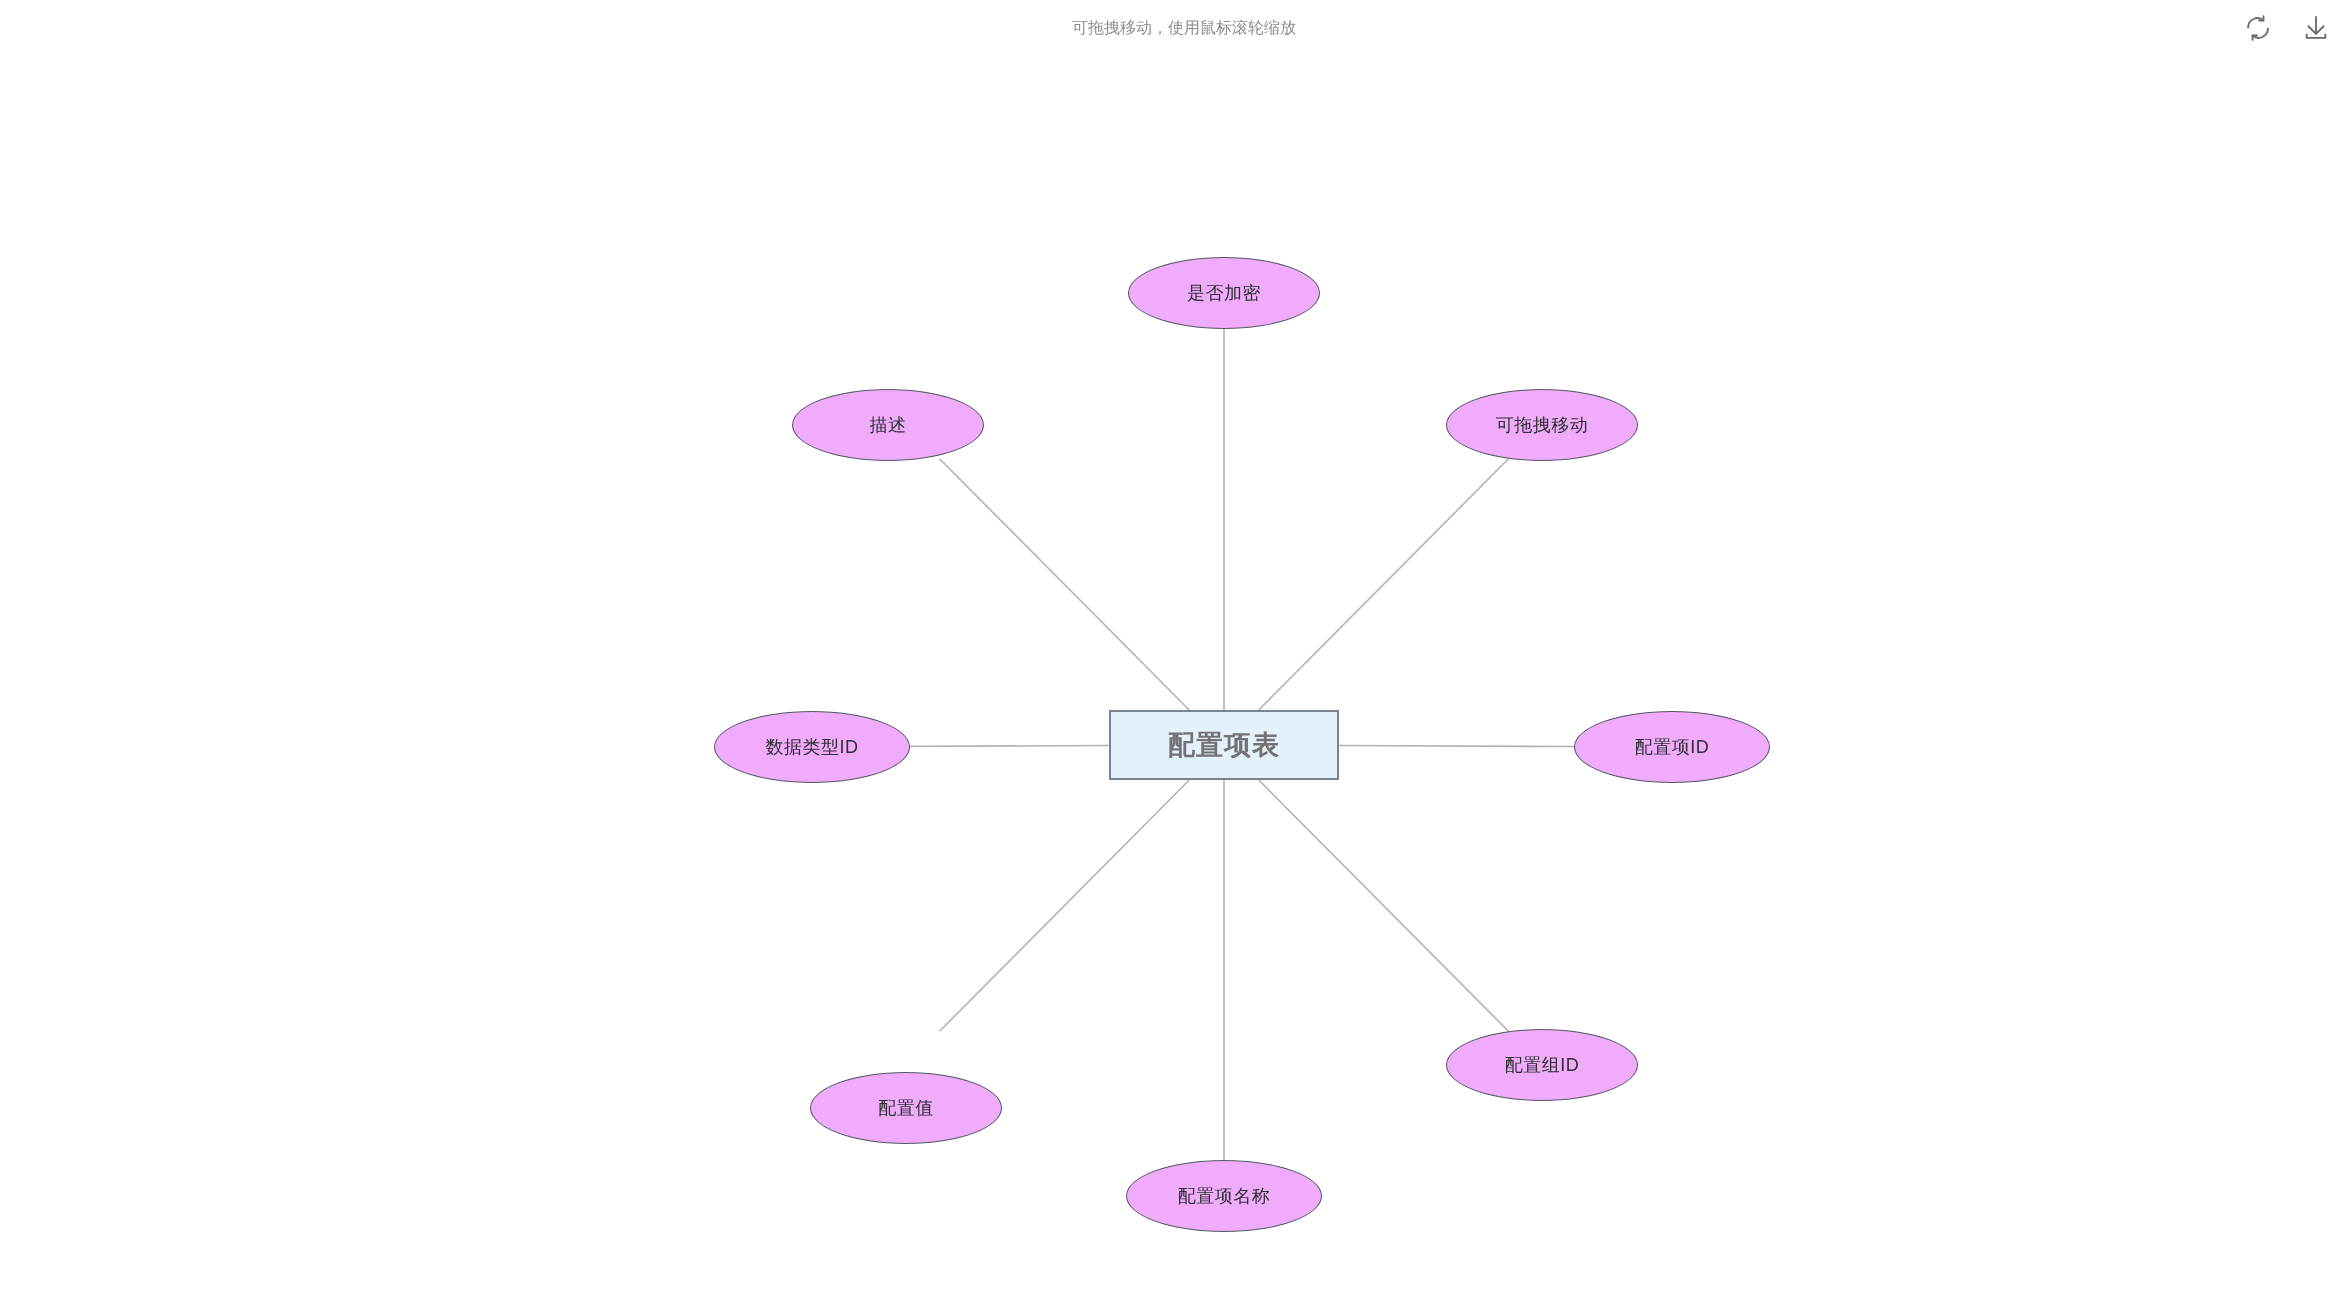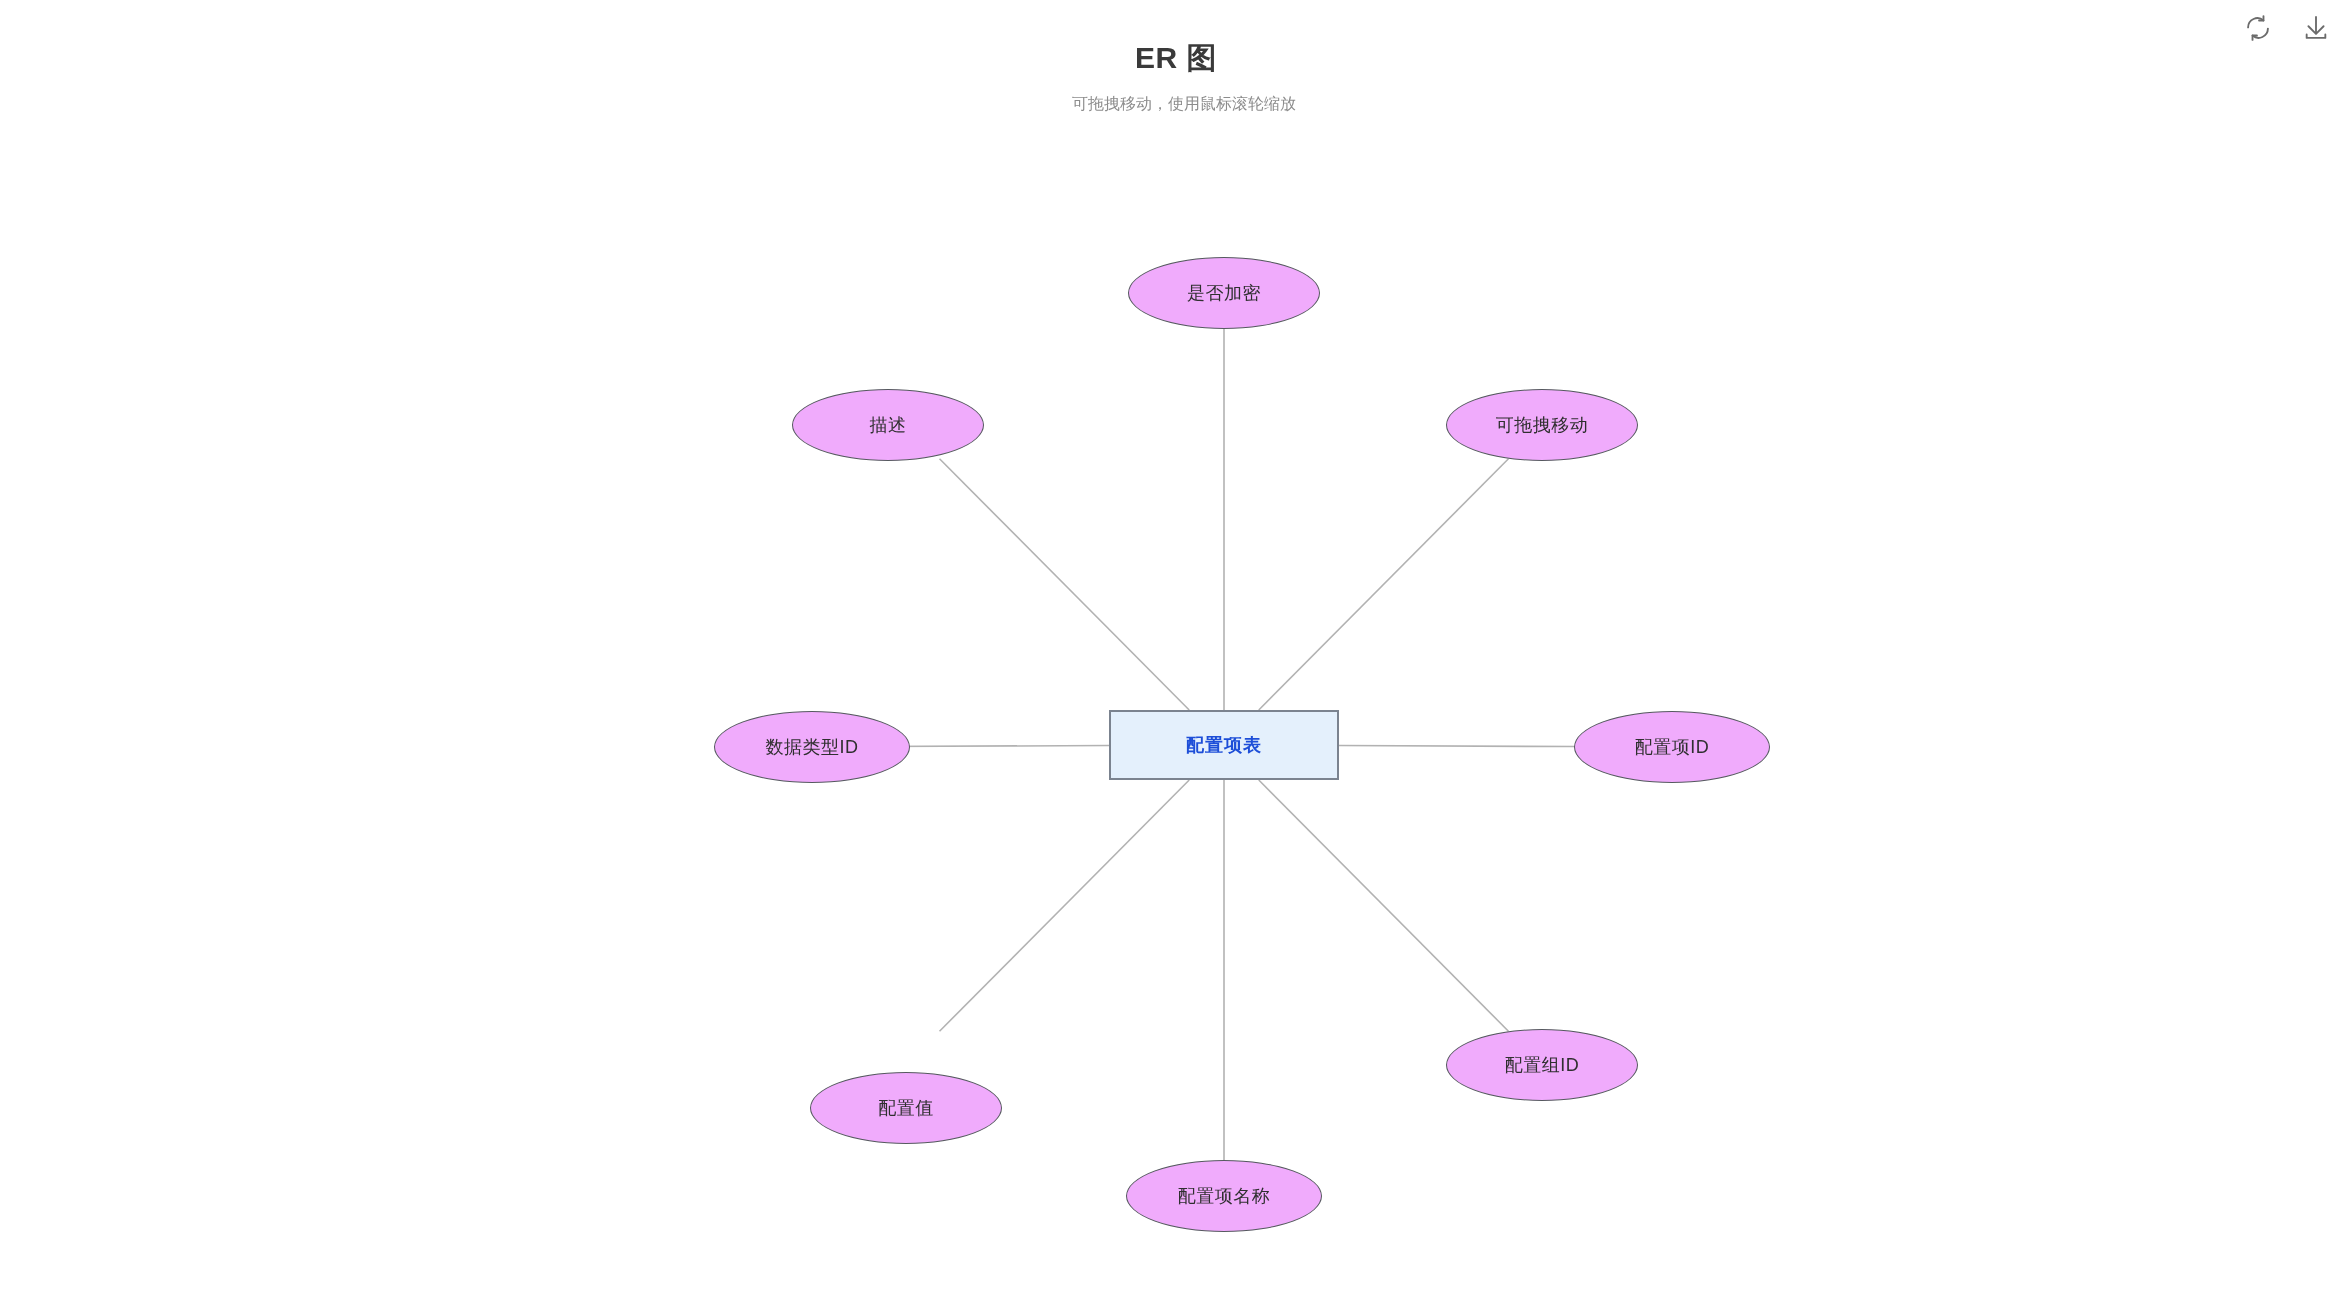--- a/index.html
+++ b/index.html
@@ -96,23 +96,23 @@
     position: absolute;
     box-sizing: border-box;
     background: #e4f0fc;
     border: 2px solid #7b838f;
     display: flex;
     align-items: center;
     justify-content: center;
     cursor: move;
   }
   .entity-label {
-    font-size: 18px;
+    font-size: 27px;
     font-weight: bold;
-    color: #1d4ed8;
+    color: #737373;
     white-space: nowrap;
     letter-spacing: 1px;
   }
 
   
   .attr {
     position: absolute;
     box-sizing: border-box;
     background: #f0abfc;
     border: 1.6px solid #55595f;
@@ -128,21 +128,20 @@
     white-space: nowrap;
     letter-spacing: 0.5px;
   }
 </style>
 </head>
 <body>
 
 <div id="app">
 
   <div class="header">
-    <div class="page-title">ER 图</div>
     <div class="page-subtitle">可拖拽移动，使用鼠标滚轮缩放</div>
   </div>
 
   <div class="toolbar">
     <button class="tool-btn" title="refresh">
       <span>
         <svg width="28" height="28" viewBox="0 0 24 24" fill="none" stroke="#6b6b6b" stroke-width="1.6" stroke-linecap="round" stroke-linejoin="round">
           <path d="M20.5 12.5a8 8 0 0 1-13.2 6"></path>
           <path d="M3.5 11.5a8 8 0 0 1 13.2-6"></path>
           <polyline points="16.7 1.8 16.7 5.6 12.9 5.6"></polyline>

